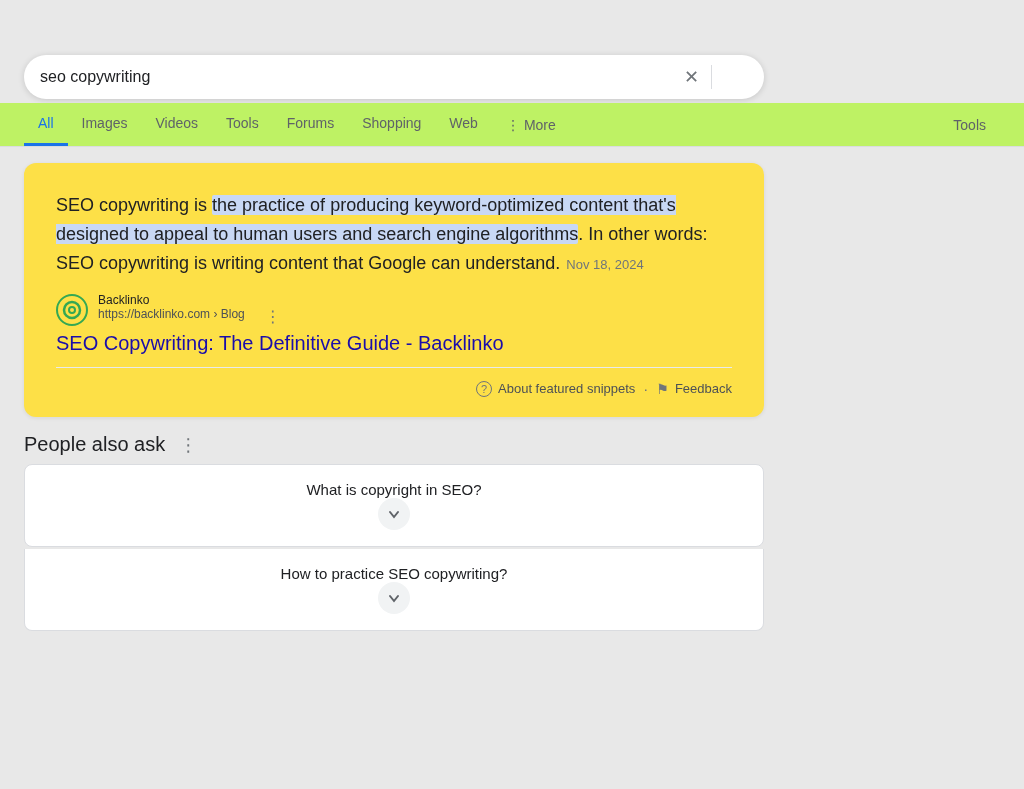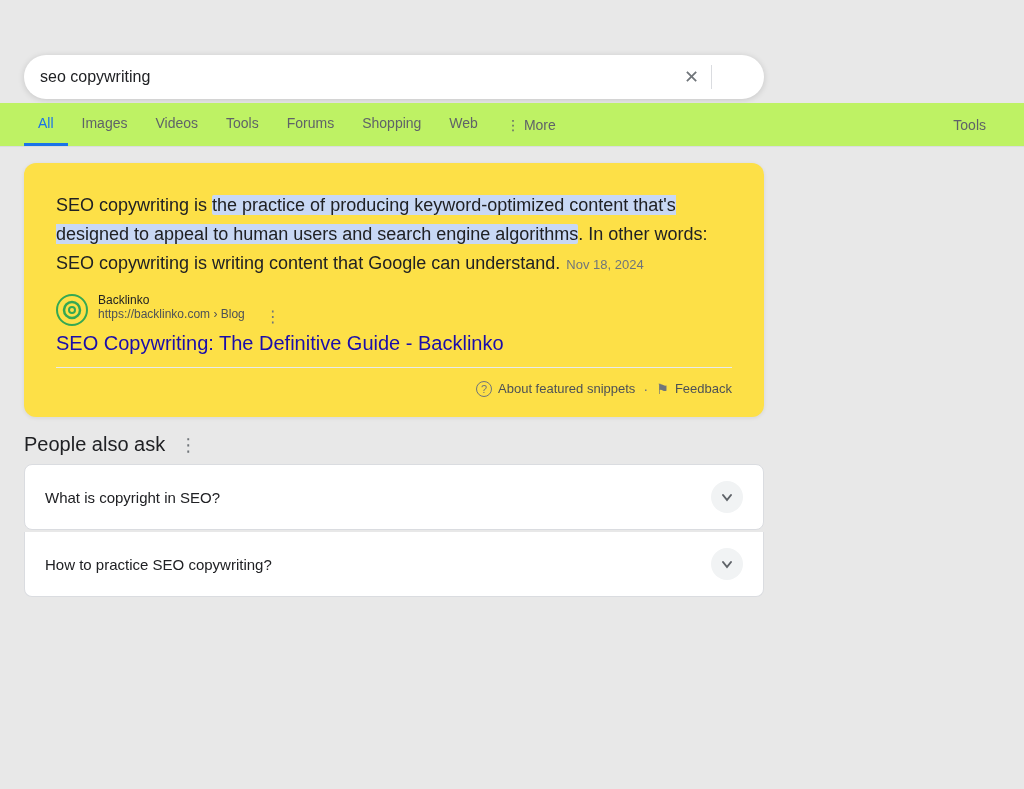--- a/index.html
+++ b/index.html
@@ -215,20 +215,21 @@
     .paa-item {
       background: #fff;
       border: 1px solid #dadce0;
       border-radius: 8px;
       padding: 16px 20px;
       margin-bottom: 2px;
       display: flex;
       align-items: center;
       justify-content: space-between;
       cursor: pointer;
+      flex-direction: column;
     }
     .paa-item:first-of-type {
       border-radius: 8px 8px 0 0;
     }
     .paa-question {
       font-size: 15px;
       color: #202124;
     }
     .paa-chevron {
       width: 32px;

